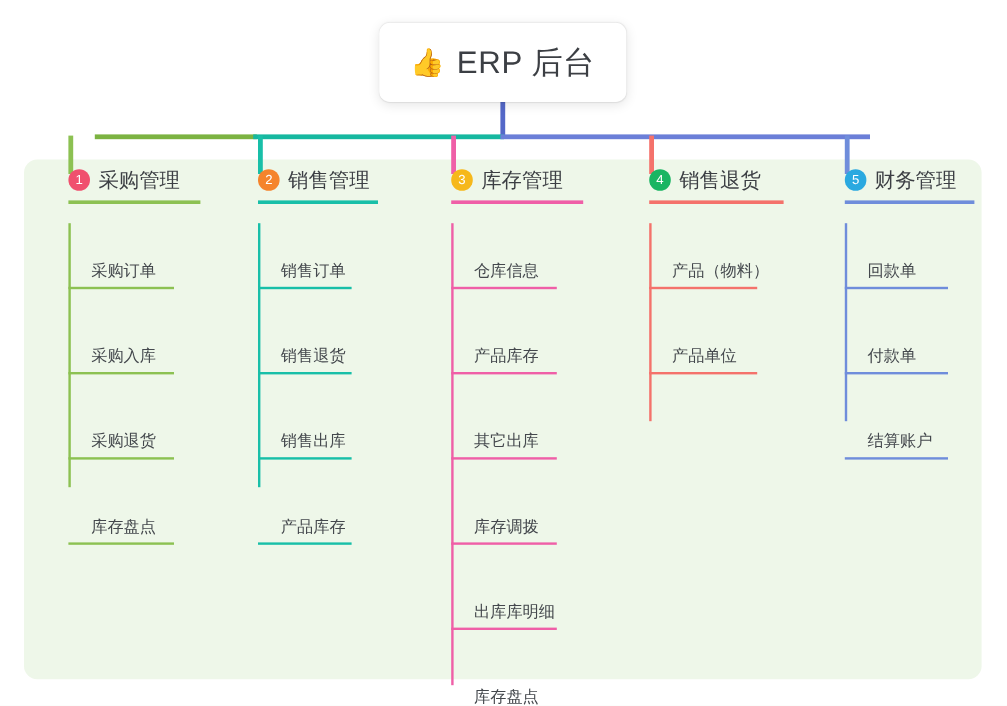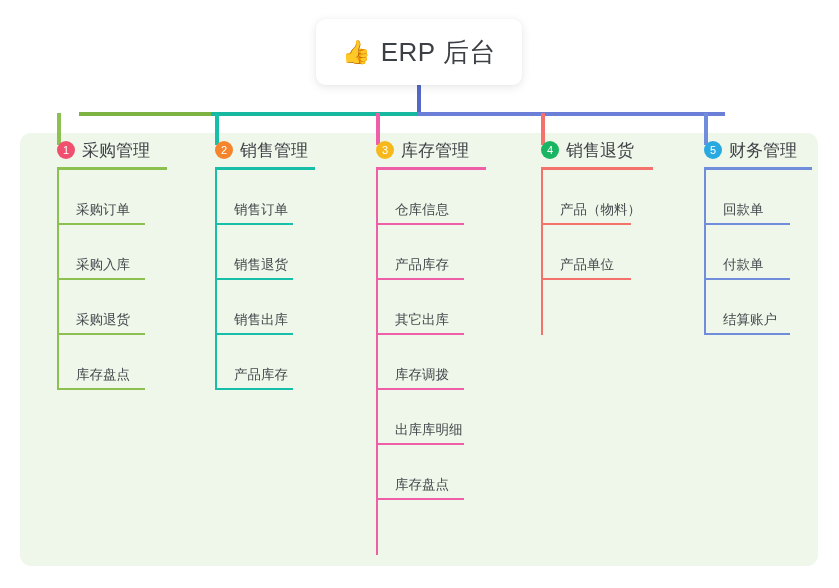--- a/index.html
+++ b/index.html
@@ -142,20 +142,21 @@
   .spine {
     position: absolute;
     left: 0;
     top: 0;
     width: 2px;
   }
   .item {
     position: relative;
     height: 55px;
     box-sizing: border-box;
+    margin-top: 16px;
   }
   .item-label {
     position: absolute;
     left: 19px;
     bottom: 6px;
     font-size: 13.5px;
     color: #44484d;
     white-space: nowrap;
   }
   .item-rule {

